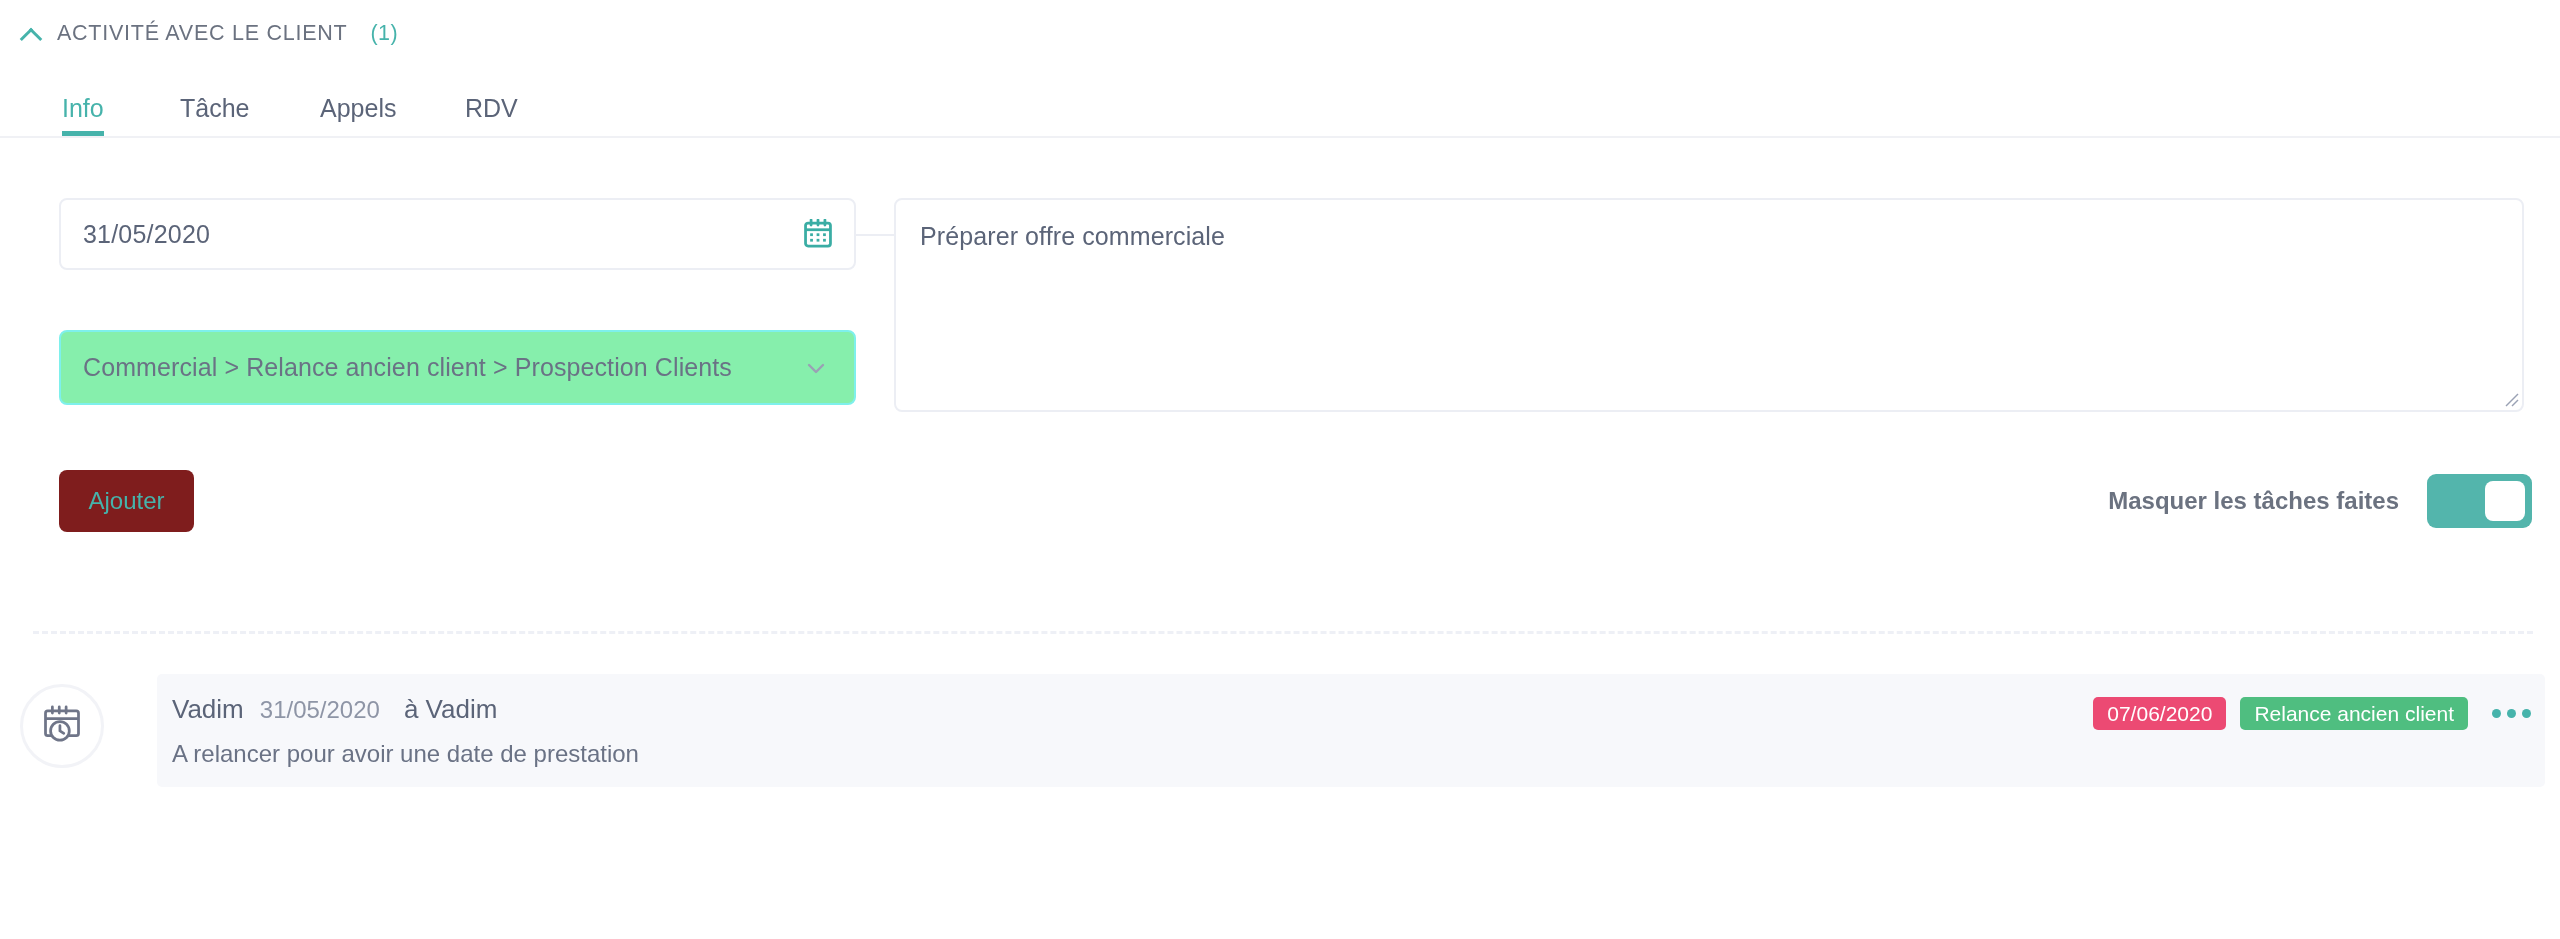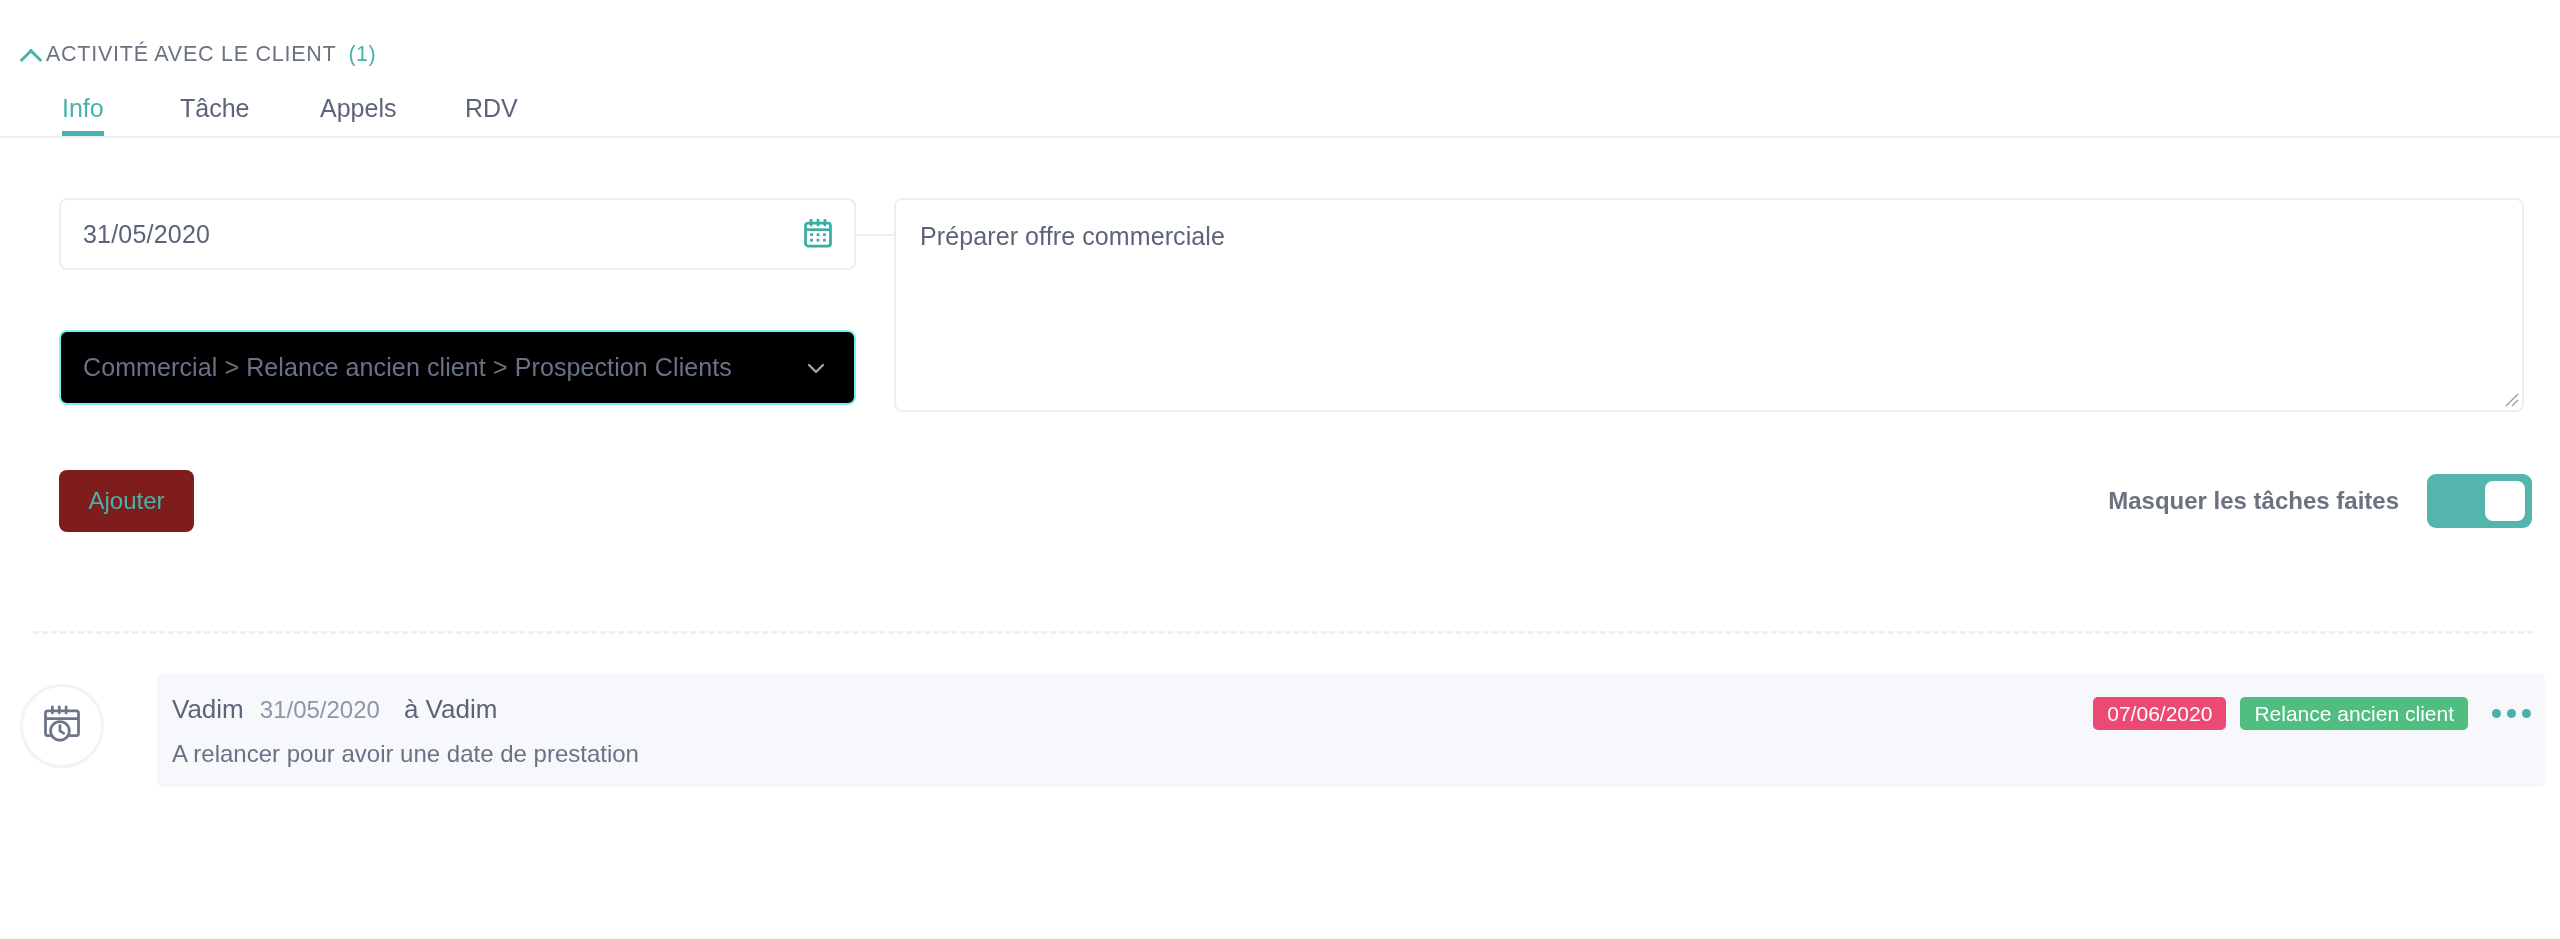--- a/index.html
+++ b/index.html
@@ -10,23 +10,22 @@
     font-family: "Liberation Sans", sans-serif;
     overflow: hidden;
   }
 
   .page { position: relative; width: 2560px; height: 939px; background:#fff; }
 
   
   .section-header {
     position: absolute;
     left: 20px; top: 18px;
-    display: flex; align-items: center; gap: 4px;
+    display: flex; align-items: center; gap: 15px;
     height: 30px;
-    margin-top: 21px;
   }
   .chevron-up {
     width: 22px; height: 14px;
     display: inline-block; position: relative;
   }
   .chevron-up::before {
     content: "";
     position: absolute; left: 3px; top: 5px;
     width: 13px; height: 13px;
     border-left: 3px solid #46b3ab;
@@ -114,21 +113,21 @@
     width: 38px; height: 2px;
     background: #eceef4;
   }
 
   .select-field {
     position: absolute;
     left: 59px; top: 140px;
     width: 797px; height: 75px;
     border: 2px solid #7ef0ec;
     border-radius: 8px;
-    background: #000000;
+    background: #86efac;
     display: flex; align-items: center;
     cursor: pointer;
   }
   .select-value {
     margin-left: 22px;
     font-size: 25px;
     color: #6a7285;
     letter-spacing: .1px;
     white-space: nowrap;
   }

